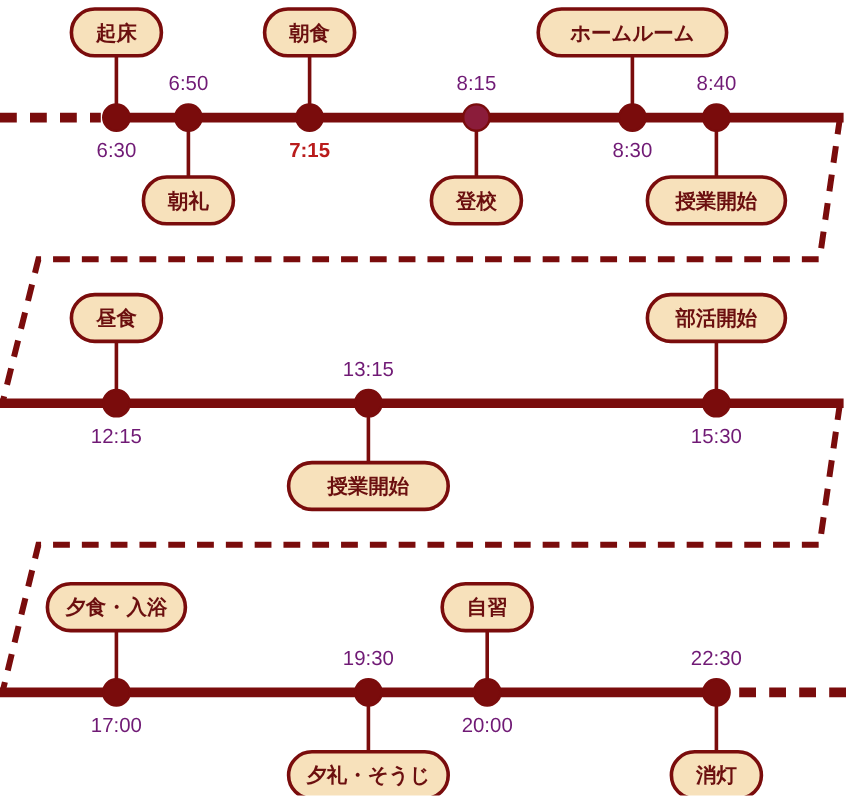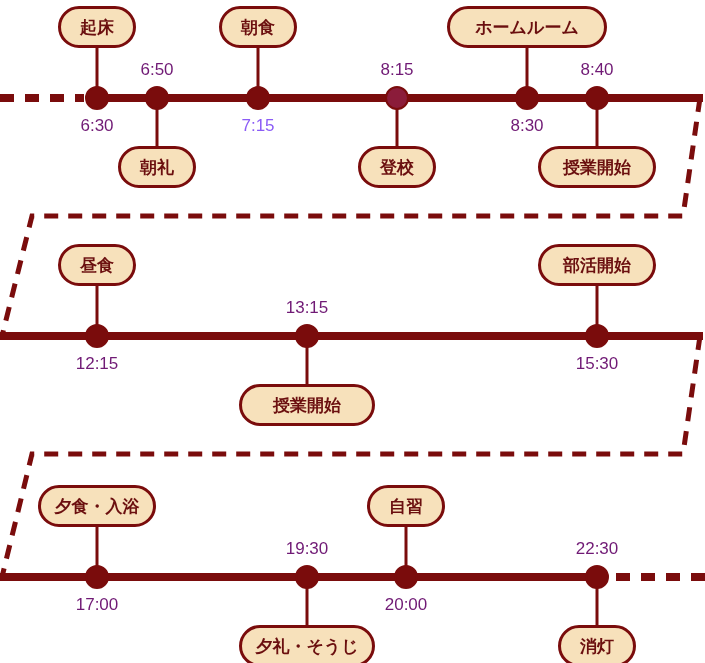--- a/index.html
+++ b/index.html
@@ -12,21 +12,21 @@
       background: #f7e1bb; color: #6b0f0f;
       display: flex; align-items: center; justify-content: center;
       font-weight: bold; font-size: 17px; white-space: nowrap;
       transform: translateX(-50%);
     }
     .time {
       position: absolute; transform: translateX(-50%);
       color: #701a75; font-size: 17px; white-space: nowrap;
       font-family: "Liberation Sans", sans-serif;
     }
-    .time.muted { color: #8b5cf6; }
+    .time.muted { color: #b91c1c; font-weight: bold; }
   </style>
 </head>
 <body>
 
 <div id="stage">
   <svg id="lines" width="705" height="663" xmlns="http://www.w3.org/2000/svg">
       <polyline points="700,92 683,210 32,210 2,330" fill="none" stroke="#7a0c0c" stroke-width="5" stroke-dasharray="14,10"></polyline>
       <polyline points="700,330 683,448 32,448 2,571" fill="none" stroke="#7a0c0c" stroke-width="5" stroke-dasharray="14,10"></polyline>
       <line x1="0" y1="92" x2="84" y2="92" stroke="#7a0c0c" stroke-width="8" stroke-dasharray="14,11"></line>
       <line x1="90" y1="92" x2="703" y2="92" stroke="#7a0c0c" stroke-width="8"></line>

